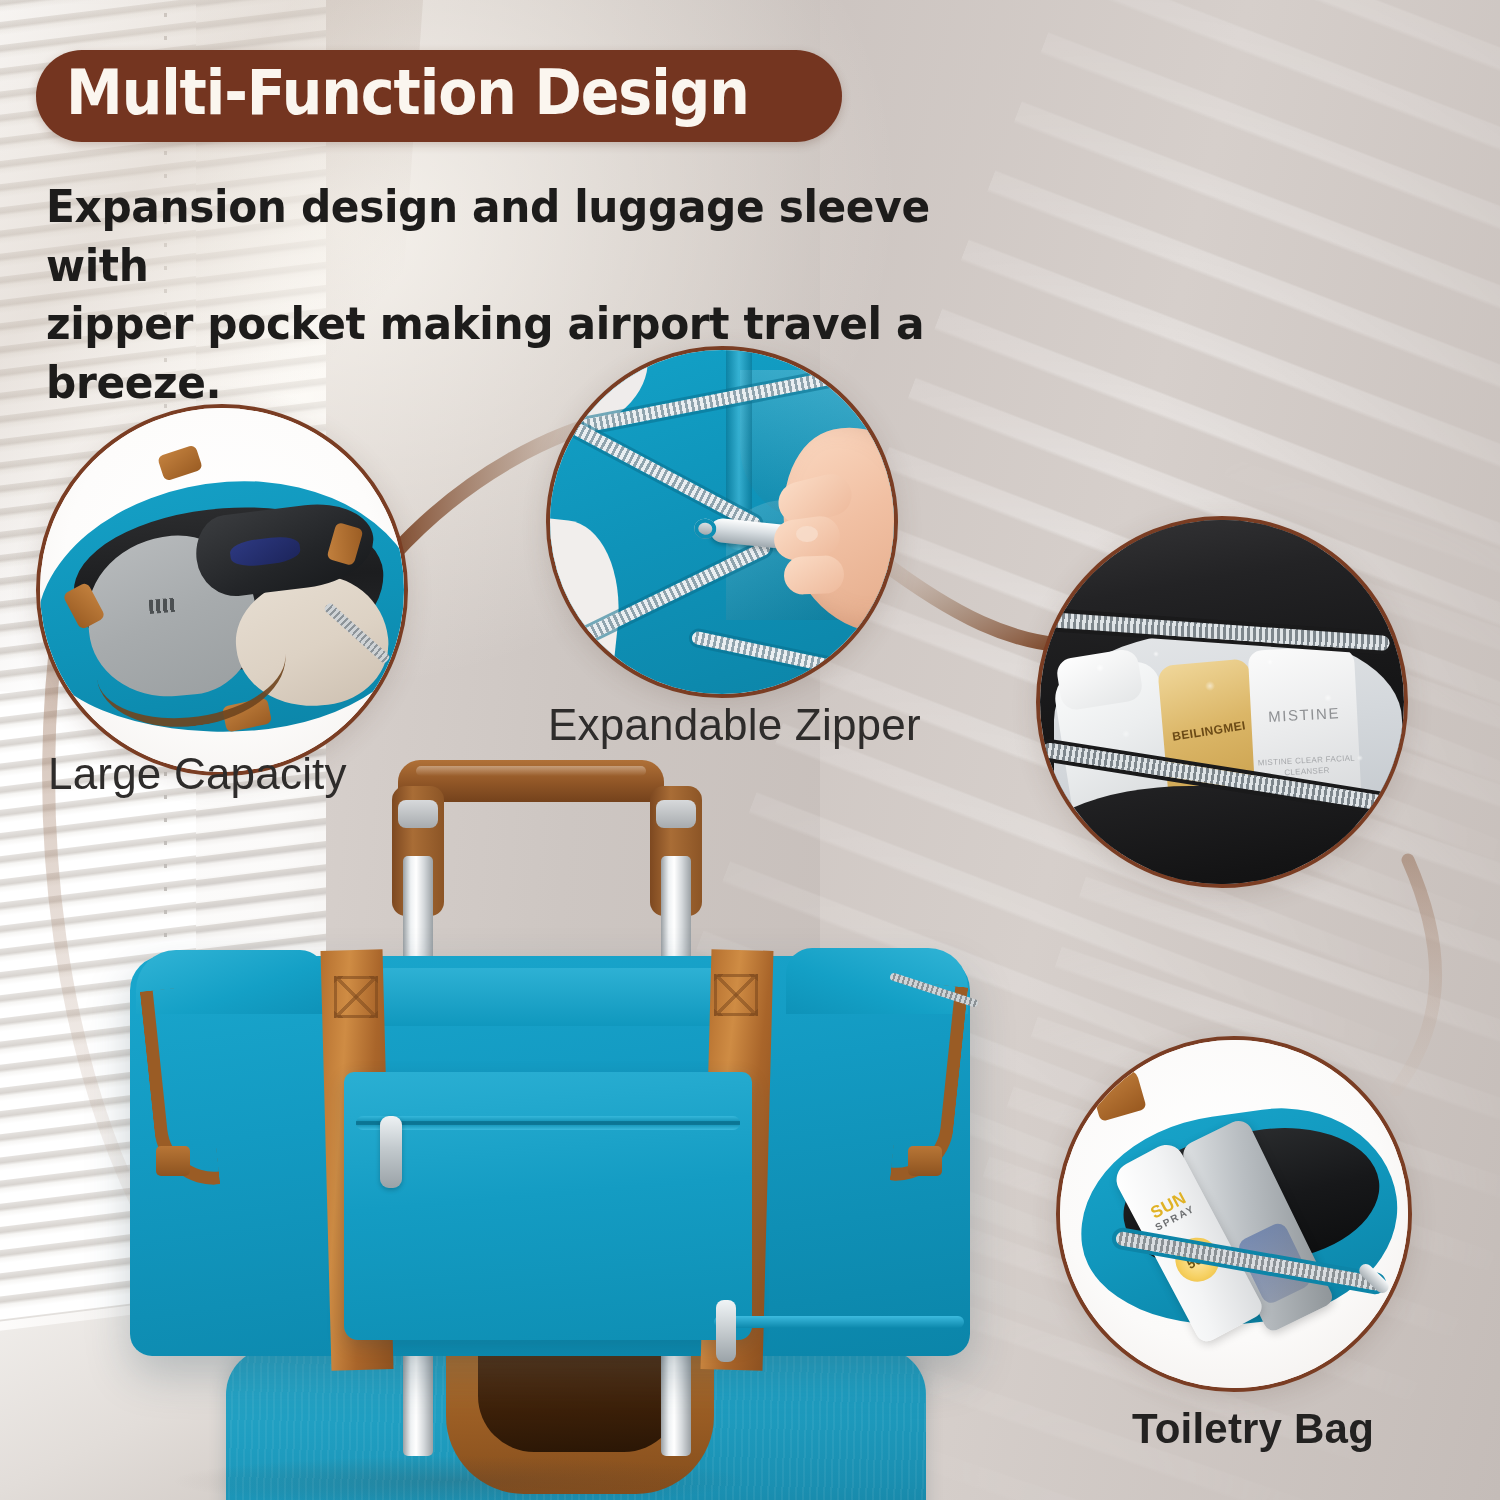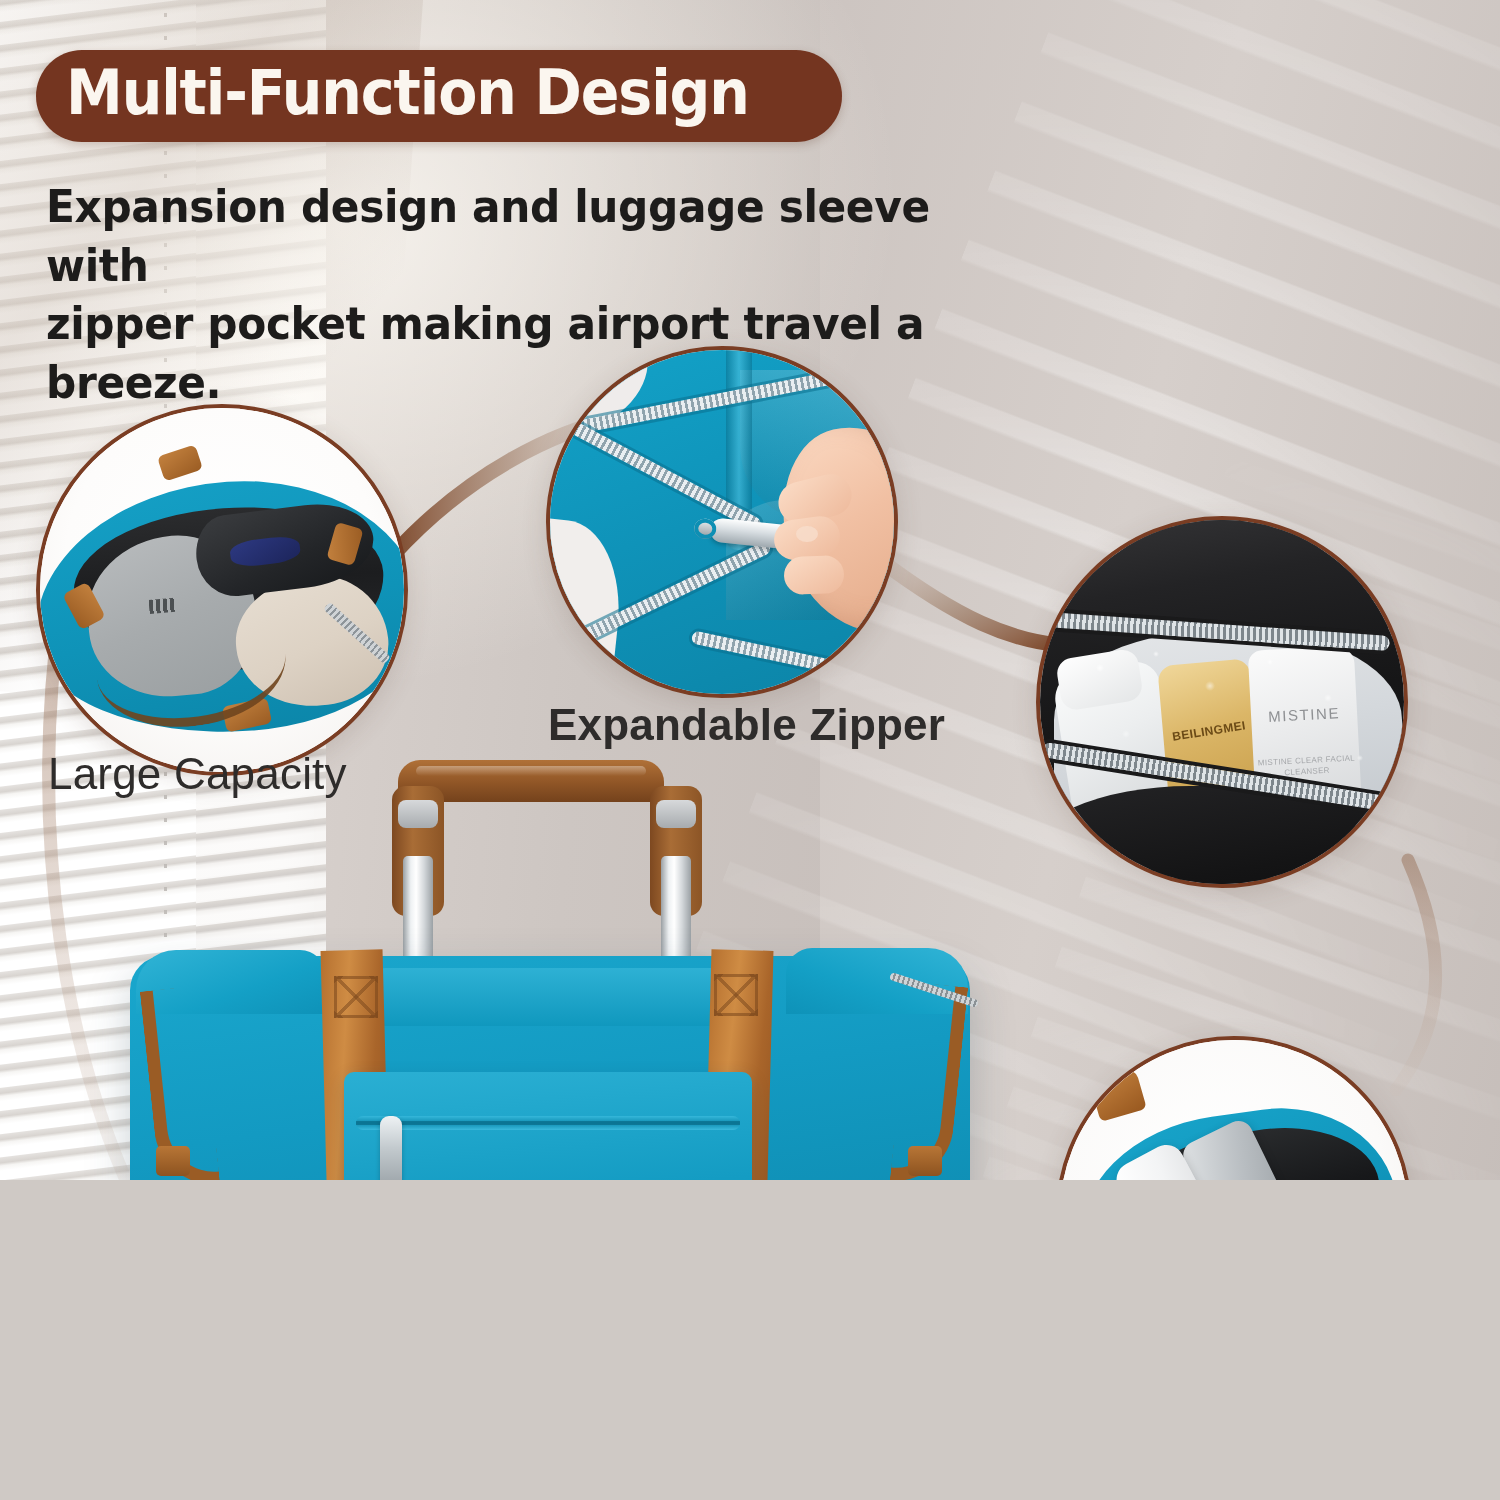--- a/index.html
+++ b/index.html
@@ -7,21 +7,21 @@
   body {
     font-family:"Liberation Sans", sans-serif;
     background:#cfc9c5;
     overflow:hidden;
     position:relative;
   }
 
   
   #stage {
     position:absolute; inset:0;
-    width:1500px; height:1180px;
+    width:1500px; height:1500px;
     overflow:hidden;
     padding-left:28px;
   }
 
   
   .bg-room {
     position:absolute; inset:0;
     background:
       linear-gradient(118deg, rgba(255,255,255,.55) 0%, rgba(255,255,255,0) 34%),
       linear-gradient(100deg,#e9e4e0 0%, #dcd5d1 18%, #cdc5c1 42%, #c6bebb 62%, #d3ccc8 82%, #c9c1bd 100%);
@@ -141,21 +141,21 @@
 
   
   .flabel {
     position:absolute;
     font-family:"Liberation Sans", sans-serif;
     color:#2e2c2b;
     white-space:nowrap;
     letter-spacing:.2px;
   }
   #label-large-capacity   { left:48px;   top:749px;  font-size:44px; font-weight:400; }
-  #label-expandable-zipper{ left:548px;  top:700px;  font-size:44px; font-weight:700; }
+  #label-expandable-zipper{ left:548px;  top:700px;  font-size:44px; font-weight:400; }
   #label-dry-wet          { left:996px;  top:908px;  font-size:43px; font-weight:400; }
   #label-toiletry         { left:1132px; top:1405px; font-size:42px; font-weight:bold; color:#232221; }
 
   
   .inset {
     position:absolute;
     border-radius:50%;
     border:4px solid #7a3d23;
     overflow:hidden;
     background:#fff;
@@ -749,14 +749,15 @@
       <div class="tb-zip"></div>
       <div class="tb-pull"></div>
     </div>
   </div>
 
   <div class="flabel" id="label-large-capacity">Large Capacity</div>
 
   <div class="flabel" id="label-expandable-zipper">Expandable Zipper</div>
 
 
+  <div class="flabel" id="label-toiletry">Toiletry Bag</div>
 
 </div>
 
 </body></html>

